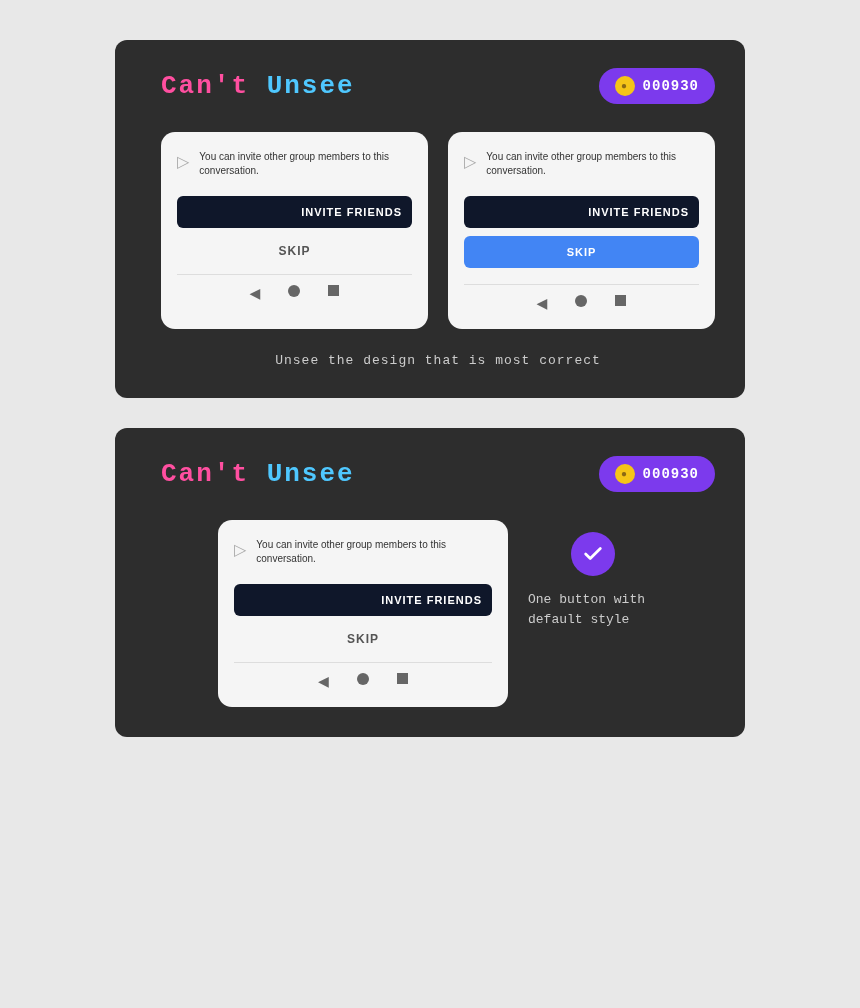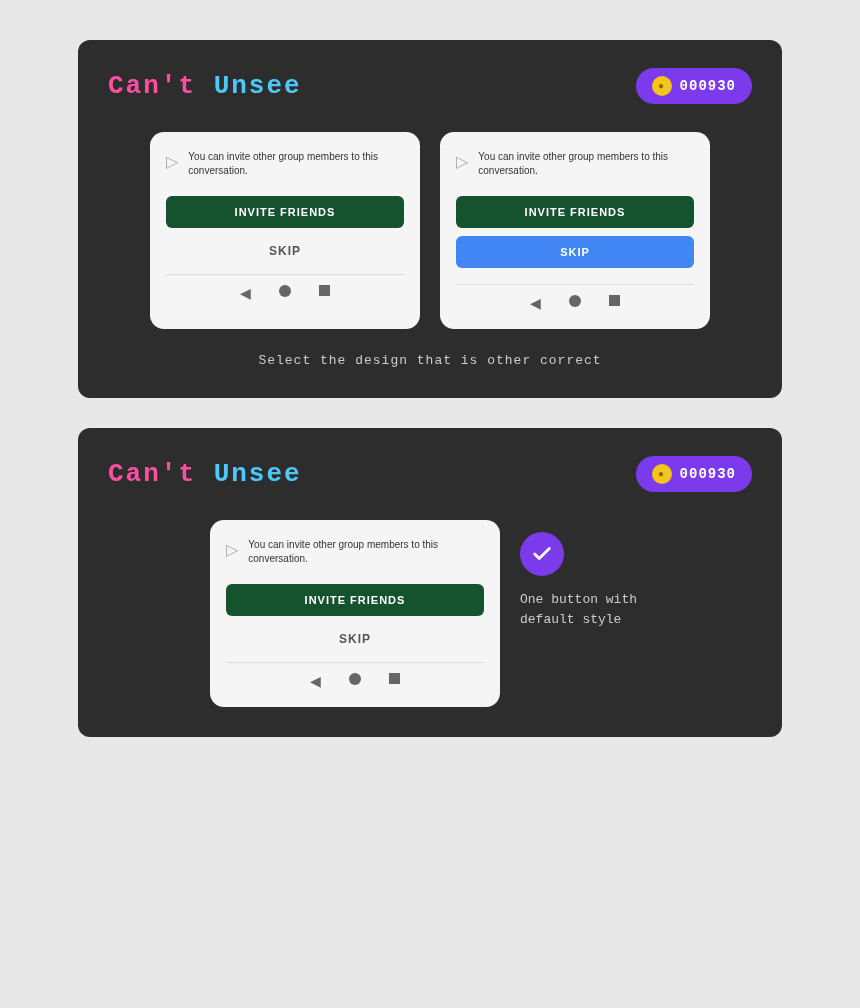--- a/index.html
+++ b/index.html
@@ -11,22 +11,22 @@
       display: flex;
       flex-direction: column;
       align-items: center;
       padding: 40px 0;
       gap: 30px;
     }
 
     .game-panel {
       background: #2d2d2d;
       border-radius: 12px;
-      width: 704px;
-      padding: 28px 30px 30px 30px;
+      width: 630px;
+      padding: 28px 30px 30px 46px;
       position: relative;
     }
 
     .panel-header {
       display: flex;
       justify-content: space-between;
       align-items: center;
       margin-bottom: 28px;
     }
 
@@ -97,32 +97,33 @@
       flex-shrink: 0;
     }
 
     .message-text {
       font-size: 10px;
       color: #333;
       line-height: 1.4;
     }
 
     .btn-invite {
-      background: #14532d;
+      background: #0f172a;
       color: white;
       border: none;
       border-radius: 6px;
       width: 100%;
       padding: 10px;
       font-size: 11px;
       font-weight: bold;
       letter-spacing: 1px;
       text-transform: uppercase;
       cursor: pointer;
       margin-bottom: 8px;
+      text-align: right;
     }
 
     .btn-skip-plain {
       background: transparent;
       color: #555;
       border: none;
       width: 100%;
       padding: 8px;
       font-size: 12px;
       font-weight: 600;
@@ -269,21 +270,21 @@
       <button class="btn-invite">INVITE FRIENDS</button>
       <button class="btn-skip-blue">SKIP</button>
       <div class="nav-bar">
         <button class="nav-btn">◀</button>
         <span class="nav-circle"></span>
         <span class="nav-square"></span>
       </div>
     </div>
   </div>
 
-  <div class="select-prompt">Select the design that is other correct</div>
+  <div class="select-prompt">Unsee the design that is most correct</div>
 </div>
 
 <div class="game-panel">
   <div class="panel-header">
     <div class="logo-text">
       <span class="logo-cant">Can't</span>
       <span style="color:#ccc"> </span>
       <span class="logo-unsee">Unsee</span>
     </div>
     <div class="coin-badge">
@@ -300,21 +301,21 @@
       </div>
       <button class="btn-invite">INVITE FRIENDS</button>
       <div class="btn-skip-plain">SKIP</div>
       <div class="nav-bar">
         <button class="nav-btn">◀</button>
         <span class="nav-circle"></span>
         <span class="nav-square"></span>
       </div>
     </div>
 
-    <div style="display:flex; flex-direction:column; align-items:flex-start; gap:0;">
+    <div style="display:flex; flex-direction:column; align-items:center; gap:0;">
       <div class="check-badge">
         <svg viewBox="0 0 24 24" fill="none" stroke="white" stroke-width="3" stroke-linecap="round" stroke-linejoin="round">
           <polyline points="20 6 9 17 4 12"></polyline>
         </svg>
       </div>
       <div class="answer-label">One button with default style</div>
     </div>
   </div>
 </div>
 

